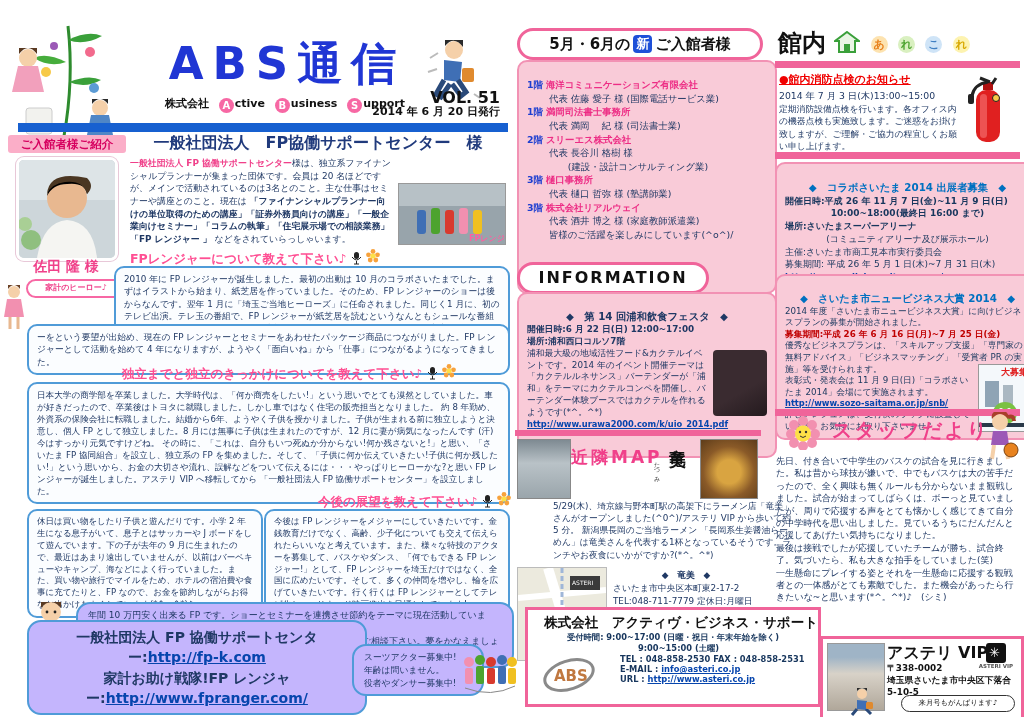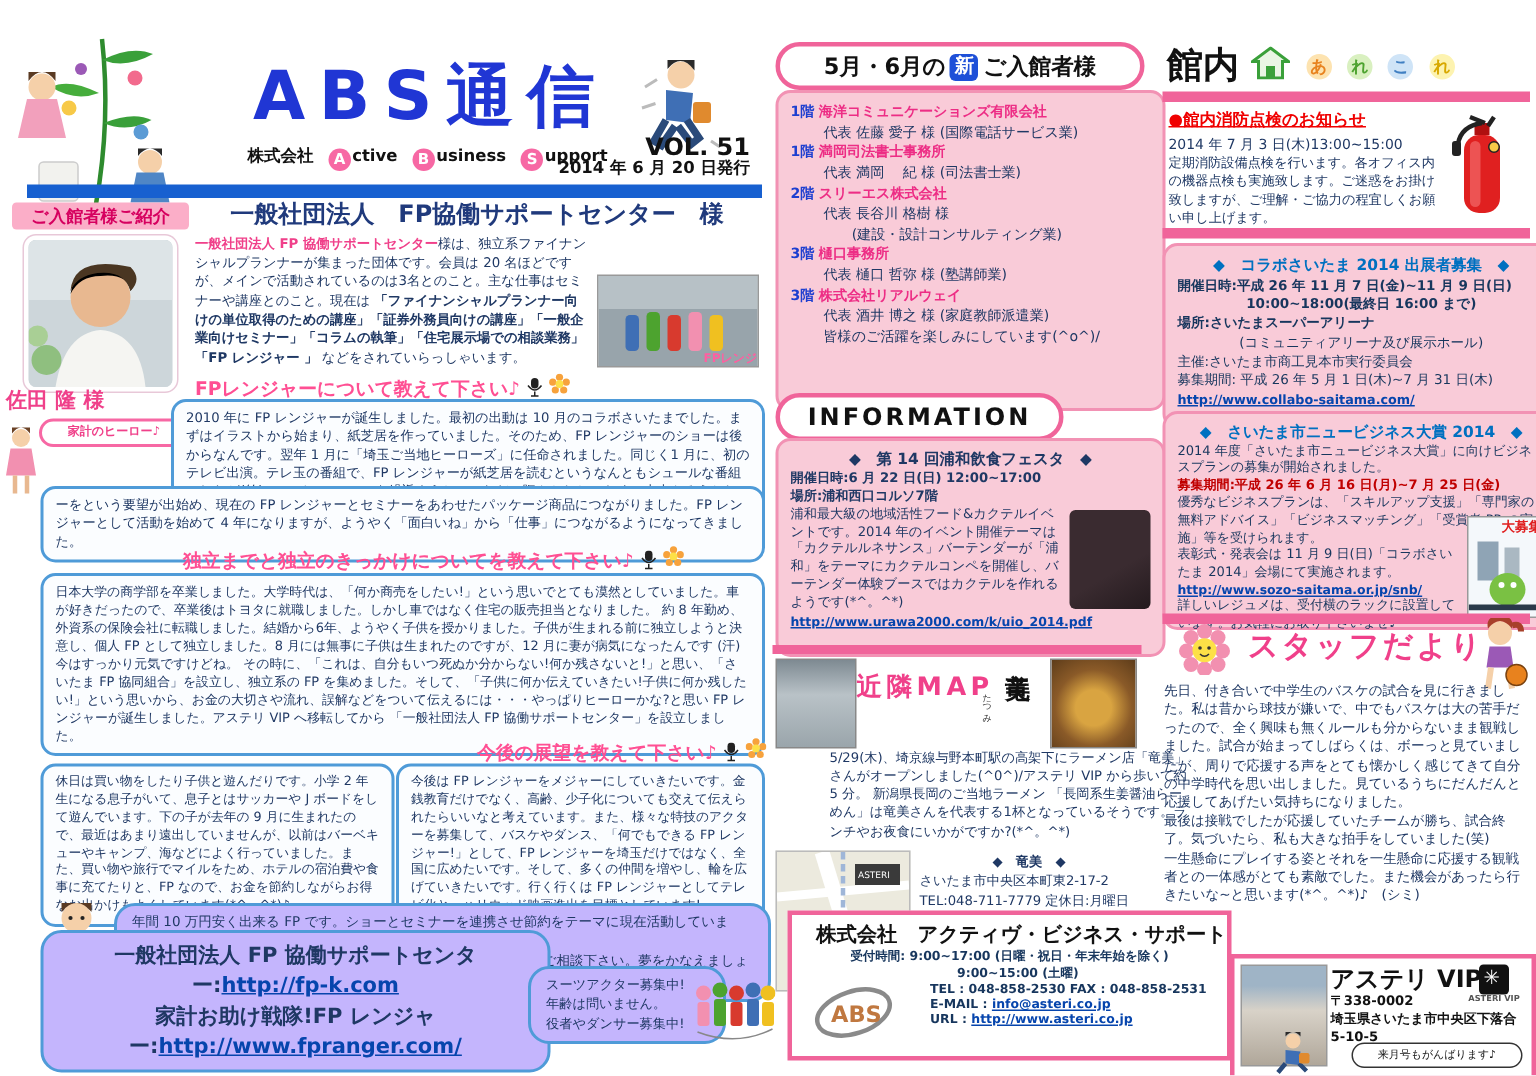--- a/index.html
+++ b/index.html
@@ -16,21 +16,21 @@
   .bcircle{display:inline-block;width:15px;height:15px;line-height:15px;border-radius:50%;
            background:#f768a4;color:#fff;font-size:10px;text-align:center;margin:0 1px 0 6px;vertical-align:-2px;}
   #vol{left:400px;top:88px;width:100px;text-align:right;font-size:16px;font-weight:bold;color:#111;}
   #issue-date{left:348px;top:104px;width:152px;text-align:right;font-size:11px;font-weight:bold;color:#111;}
   #blue-bar{left:18px;top:123px;width:490px;height:9px;background:#1760d0;}
   
   #visitor-label{left:8px;top:135px;width:118px;height:18px;line-height:18px;background:#fbaec8;
                  color:#d6005f;font-size:11.5px;font-weight:bold;text-align:center;border-radius:3px;}
   #portrait{left:16px;top:157px;width:96px;height:98px;border:3px solid #fff;border-radius:8px;
             box-shadow:0 0 0 1px #e8c8d8;overflow:hidden;background:#cfd8dc;}
-  #sada-name{left:4px;top:258px;width:124px;color:#f0408a;font-size:14px;font-weight:bold;}
+  #sada-name{left:4px;top:258px;width:124px;text-align:center;color:#f0408a;font-size:14px;font-weight:bold;}
   #hero-badge{left:26px;top:279px;width:96px;height:15px;line-height:14px;border:2px solid #f768a4;
               border-radius:10px;color:#f0408a;font-size:8px;font-weight:bold;text-align:center;background:#fff;}
   
   #article-title{left:128px;top:133px;width:380px;text-align:center;font-size:16px;font-weight:bold;color:#203a7c;}
   #intro{left:130px;top:157px;width:376px;font-size:8.9px;line-height:1.42;color:#1f3864;}
   .lead{color:#f0408a;font-weight:bold;}
   #fpranger-photo{float:right;width:106px;height:60px;margin:26px 0 2px 6px;border:1px solid #999;
                   background:linear-gradient(#aeb8bd,#8f9aa0);position:relative;}
   .qh{color:#ff4f93;font-weight:bold;font-size:12.5px;}
   #q1{left:130px;top:249px;}
@@ -44,21 +44,21 @@
   #box-a2{left:27px;top:382px;width:463px;font-size:8.6px;}
   #box-a3{left:27px;top:509px;width:216px;font-size:8.5px;}
   #box-a4{left:264px;top:509px;width:226px;font-size:8.5px;}
   #closing-bubble{left:76px;top:602px;width:414px;font-size:9px;}
   #links-box{left:27px;top:620px;width:316px;font-size:14px;text-align:center;}
   #recruit-bubble{left:352px;top:644px;width:108px;font-size:8.8px;}
   .link{color:#0645ad;text-decoration:underline;font-weight:bold;}
   
   .otitle{background:#fff;border:3px solid #f0649a;border-radius:18px;text-align:center;
           font-weight:bold;color:#111;}
-  .pinkbox{background:#f9cbd8;border:2px solid #f292b4;border-radius:10px;padding:6px 8px;}
+  .pinkbox{background:#f9cbd8;border:2px solid #f292b4;border-radius:10px;padding:16px 8px;}
   #newcomers-title{left:517px;top:28px;width:240px;height:26px;line-height:26px;font-size:15px;}
   .shin{display:inline-block;background:#1e50d8;color:#fff;border-radius:4px;font-size:13px;
         padding:0 3px;margin:0 3px;line-height:18px;vertical-align:1px;}
   #newcomers-box{left:517px;top:60px;width:240px;height:198px;font-size:9.4px;line-height:1.45;}
   .floor{color:#1e3fd0;font-weight:bold;}
   .comp{color:#ed2d85;font-weight:bold;}
   .rep{padding-left:22px;color:#1f3864;}
   #info-title{left:517px;top:262px;width:186px;height:26px;line-height:26px;font-size:16px;letter-spacing:2px;}
   #info-box{left:517px;top:292px;width:240px;height:130px;font-size:8.8px;line-height:1.35;color:#1f3864;}
   #cocktail-photo{float:right;width:54px;height:66px;margin:2px 0 2px 4px;border-radius:4px;

